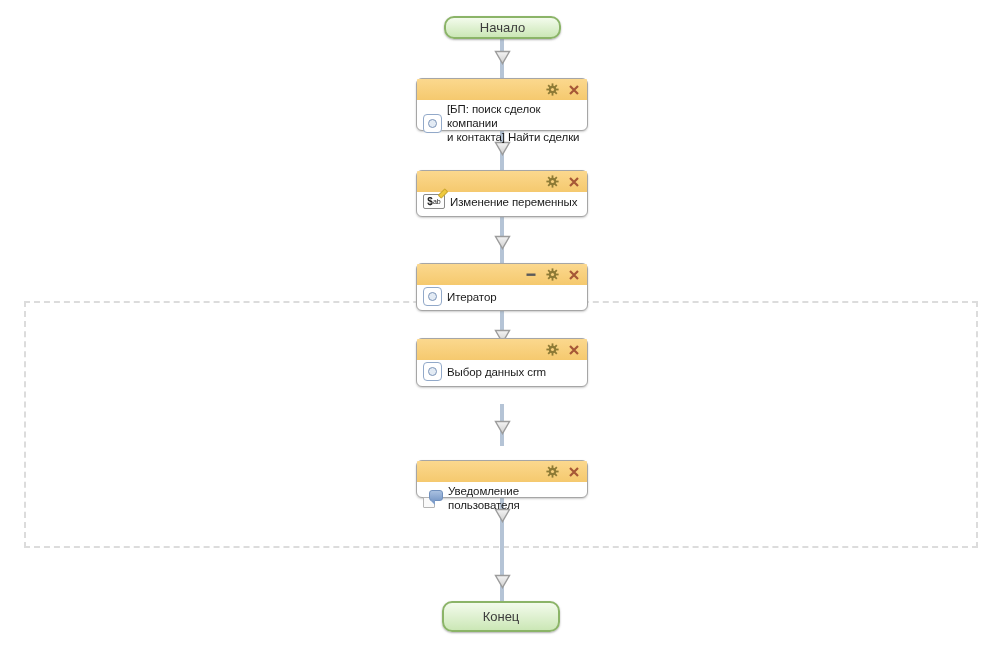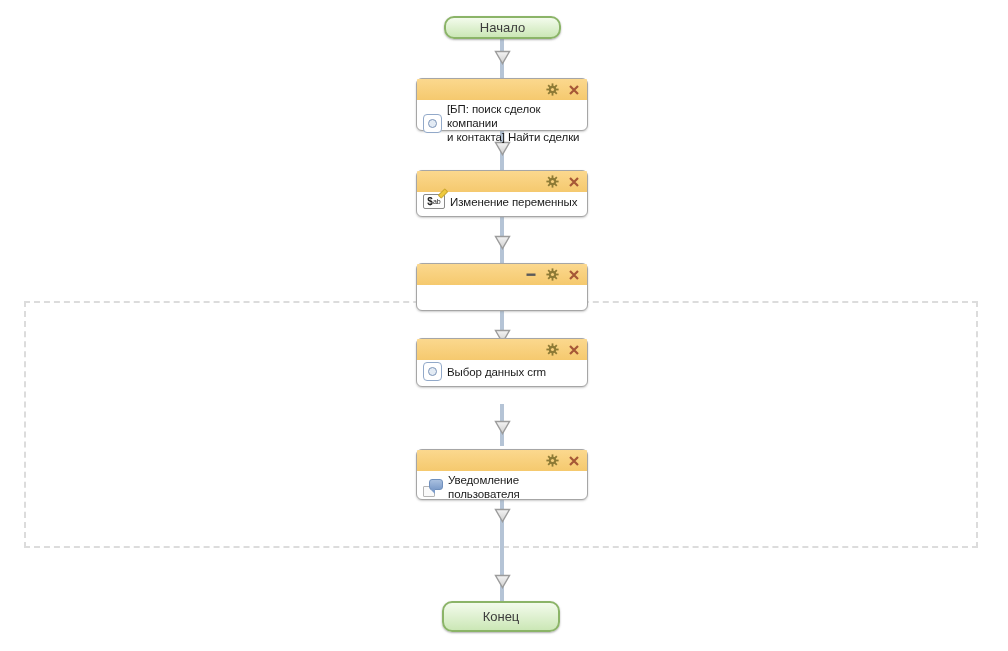--- a/index.html
+++ b/index.html
@@ -241,20 +241,26 @@
             </g>
             <circle cx="6.5" cy="6.5" r="1.6" fill="#f8cf7d"></circle>
           </svg>
       </span>
       <span class="ctrl">
         <svg width="12" height="12" viewBox="0 0 12 12">
             <path d="M2 2 L10 10 M10 2 L2 10" stroke="#a55736" stroke-width="2.2"></path>
           </svg>
       </span>
     </div>
+    <div class="block-body">
+      <span class="icon-task">
+          <span class="dot"></span>
+        </span>
+      <div class="block-label">Итератор</div>
+    </div>
   </div>
 
   <div class="block" style="top:338px;height:49px">
     <div class="block-header">
       <span class="ctrl">
         <svg width="13" height="13" viewBox="0 0 13 13">
             <g fill="#8d7a35">
               <rect x="5.6" y="0.4" width="1.8" height="3"></rect>
               <rect x="5.6" y="0.4" width="1.8" height="3" transform="rotate(45 6.5 6.5)"></rect>
               <rect x="5.6" y="0.4" width="1.8" height="3" transform="rotate(90 6.5 6.5)"></rect>
@@ -275,21 +281,21 @@
       </span>
     </div>
     <div class="block-body">
       <span class="icon-task">
           <span class="dot"></span>
         </span>
       <div class="block-label">Выбор данных crm</div>
     </div>
   </div>
 
-  <div class="block" style="top:449px;height:51px">
+  <div class="block" style="top:460px;height:38px">
     <div class="block-header">
       <span class="ctrl">
         <svg width="13" height="13" viewBox="0 0 13 13">
             <g fill="#8d7a35">
               <rect x="5.6" y="0.4" width="1.8" height="3"></rect>
               <rect x="5.6" y="0.4" width="1.8" height="3" transform="rotate(45 6.5 6.5)"></rect>
               <rect x="5.6" y="0.4" width="1.8" height="3" transform="rotate(90 6.5 6.5)"></rect>
               <rect x="5.6" y="0.4" width="1.8" height="3" transform="rotate(135 6.5 6.5)"></rect>
               <rect x="5.6" y="0.4" width="1.8" height="3" transform="rotate(180 6.5 6.5)"></rect>
               <rect x="5.6" y="0.4" width="1.8" height="3" transform="rotate(225 6.5 6.5)"></rect>

